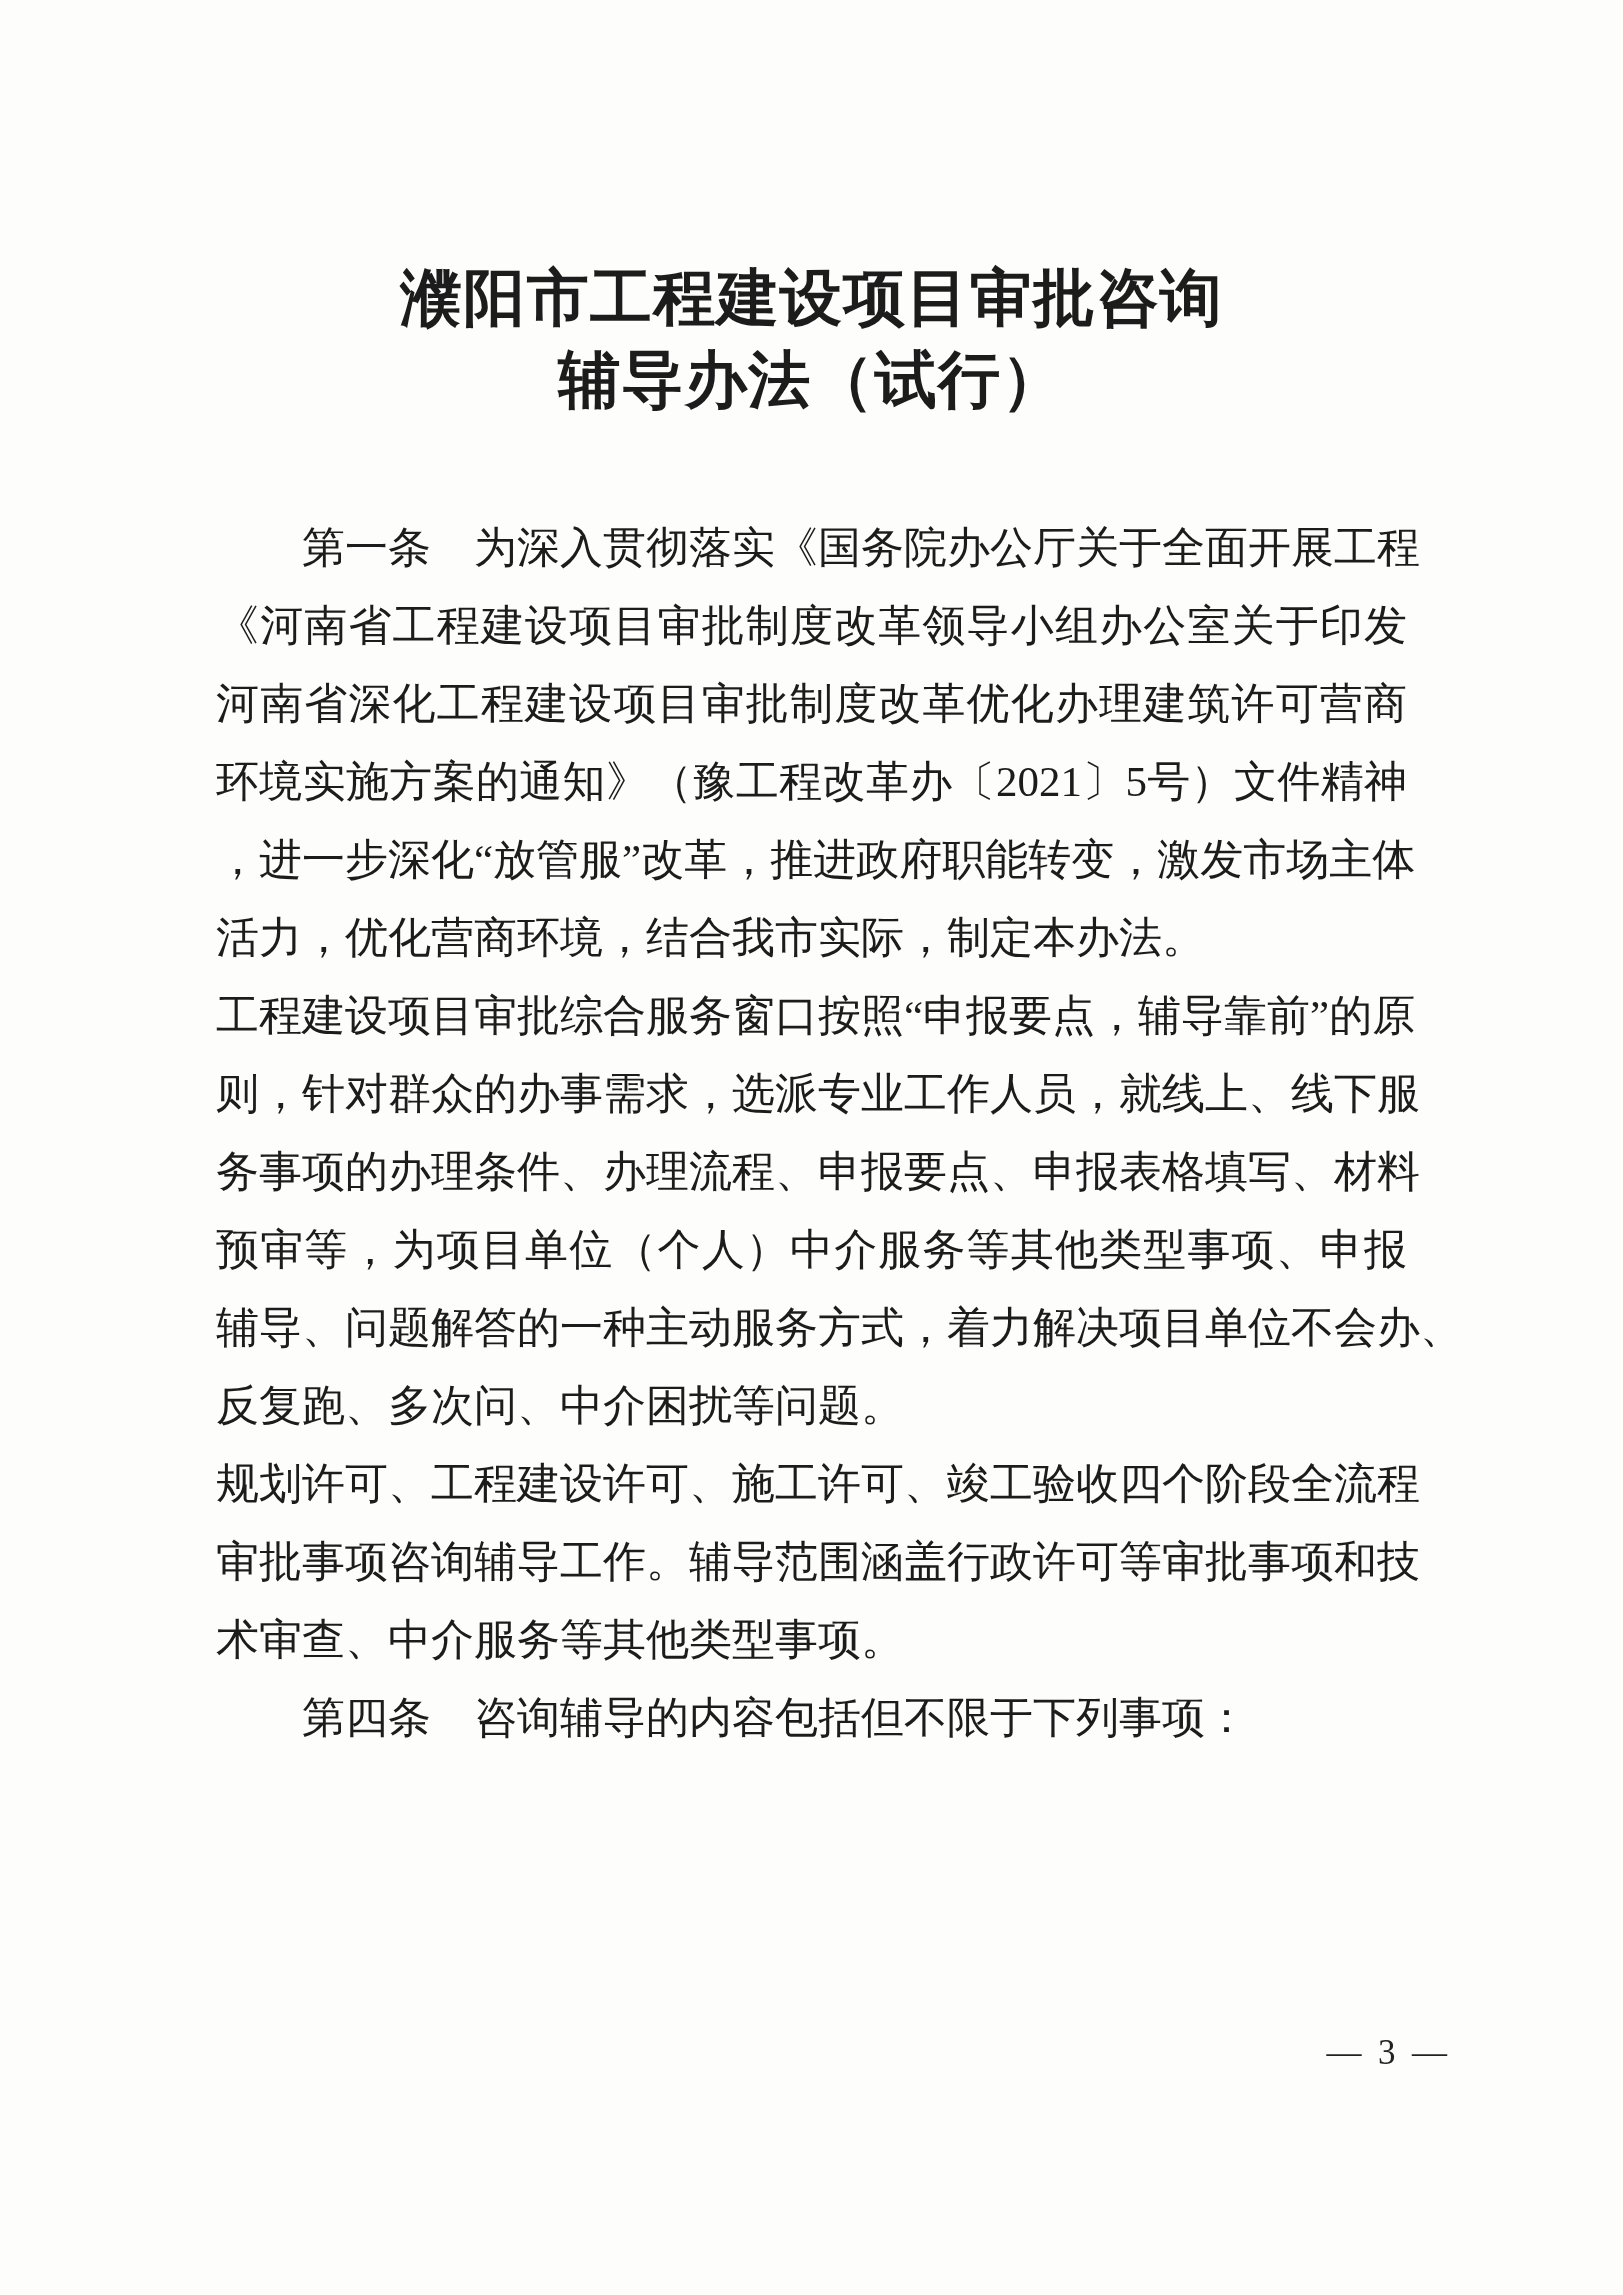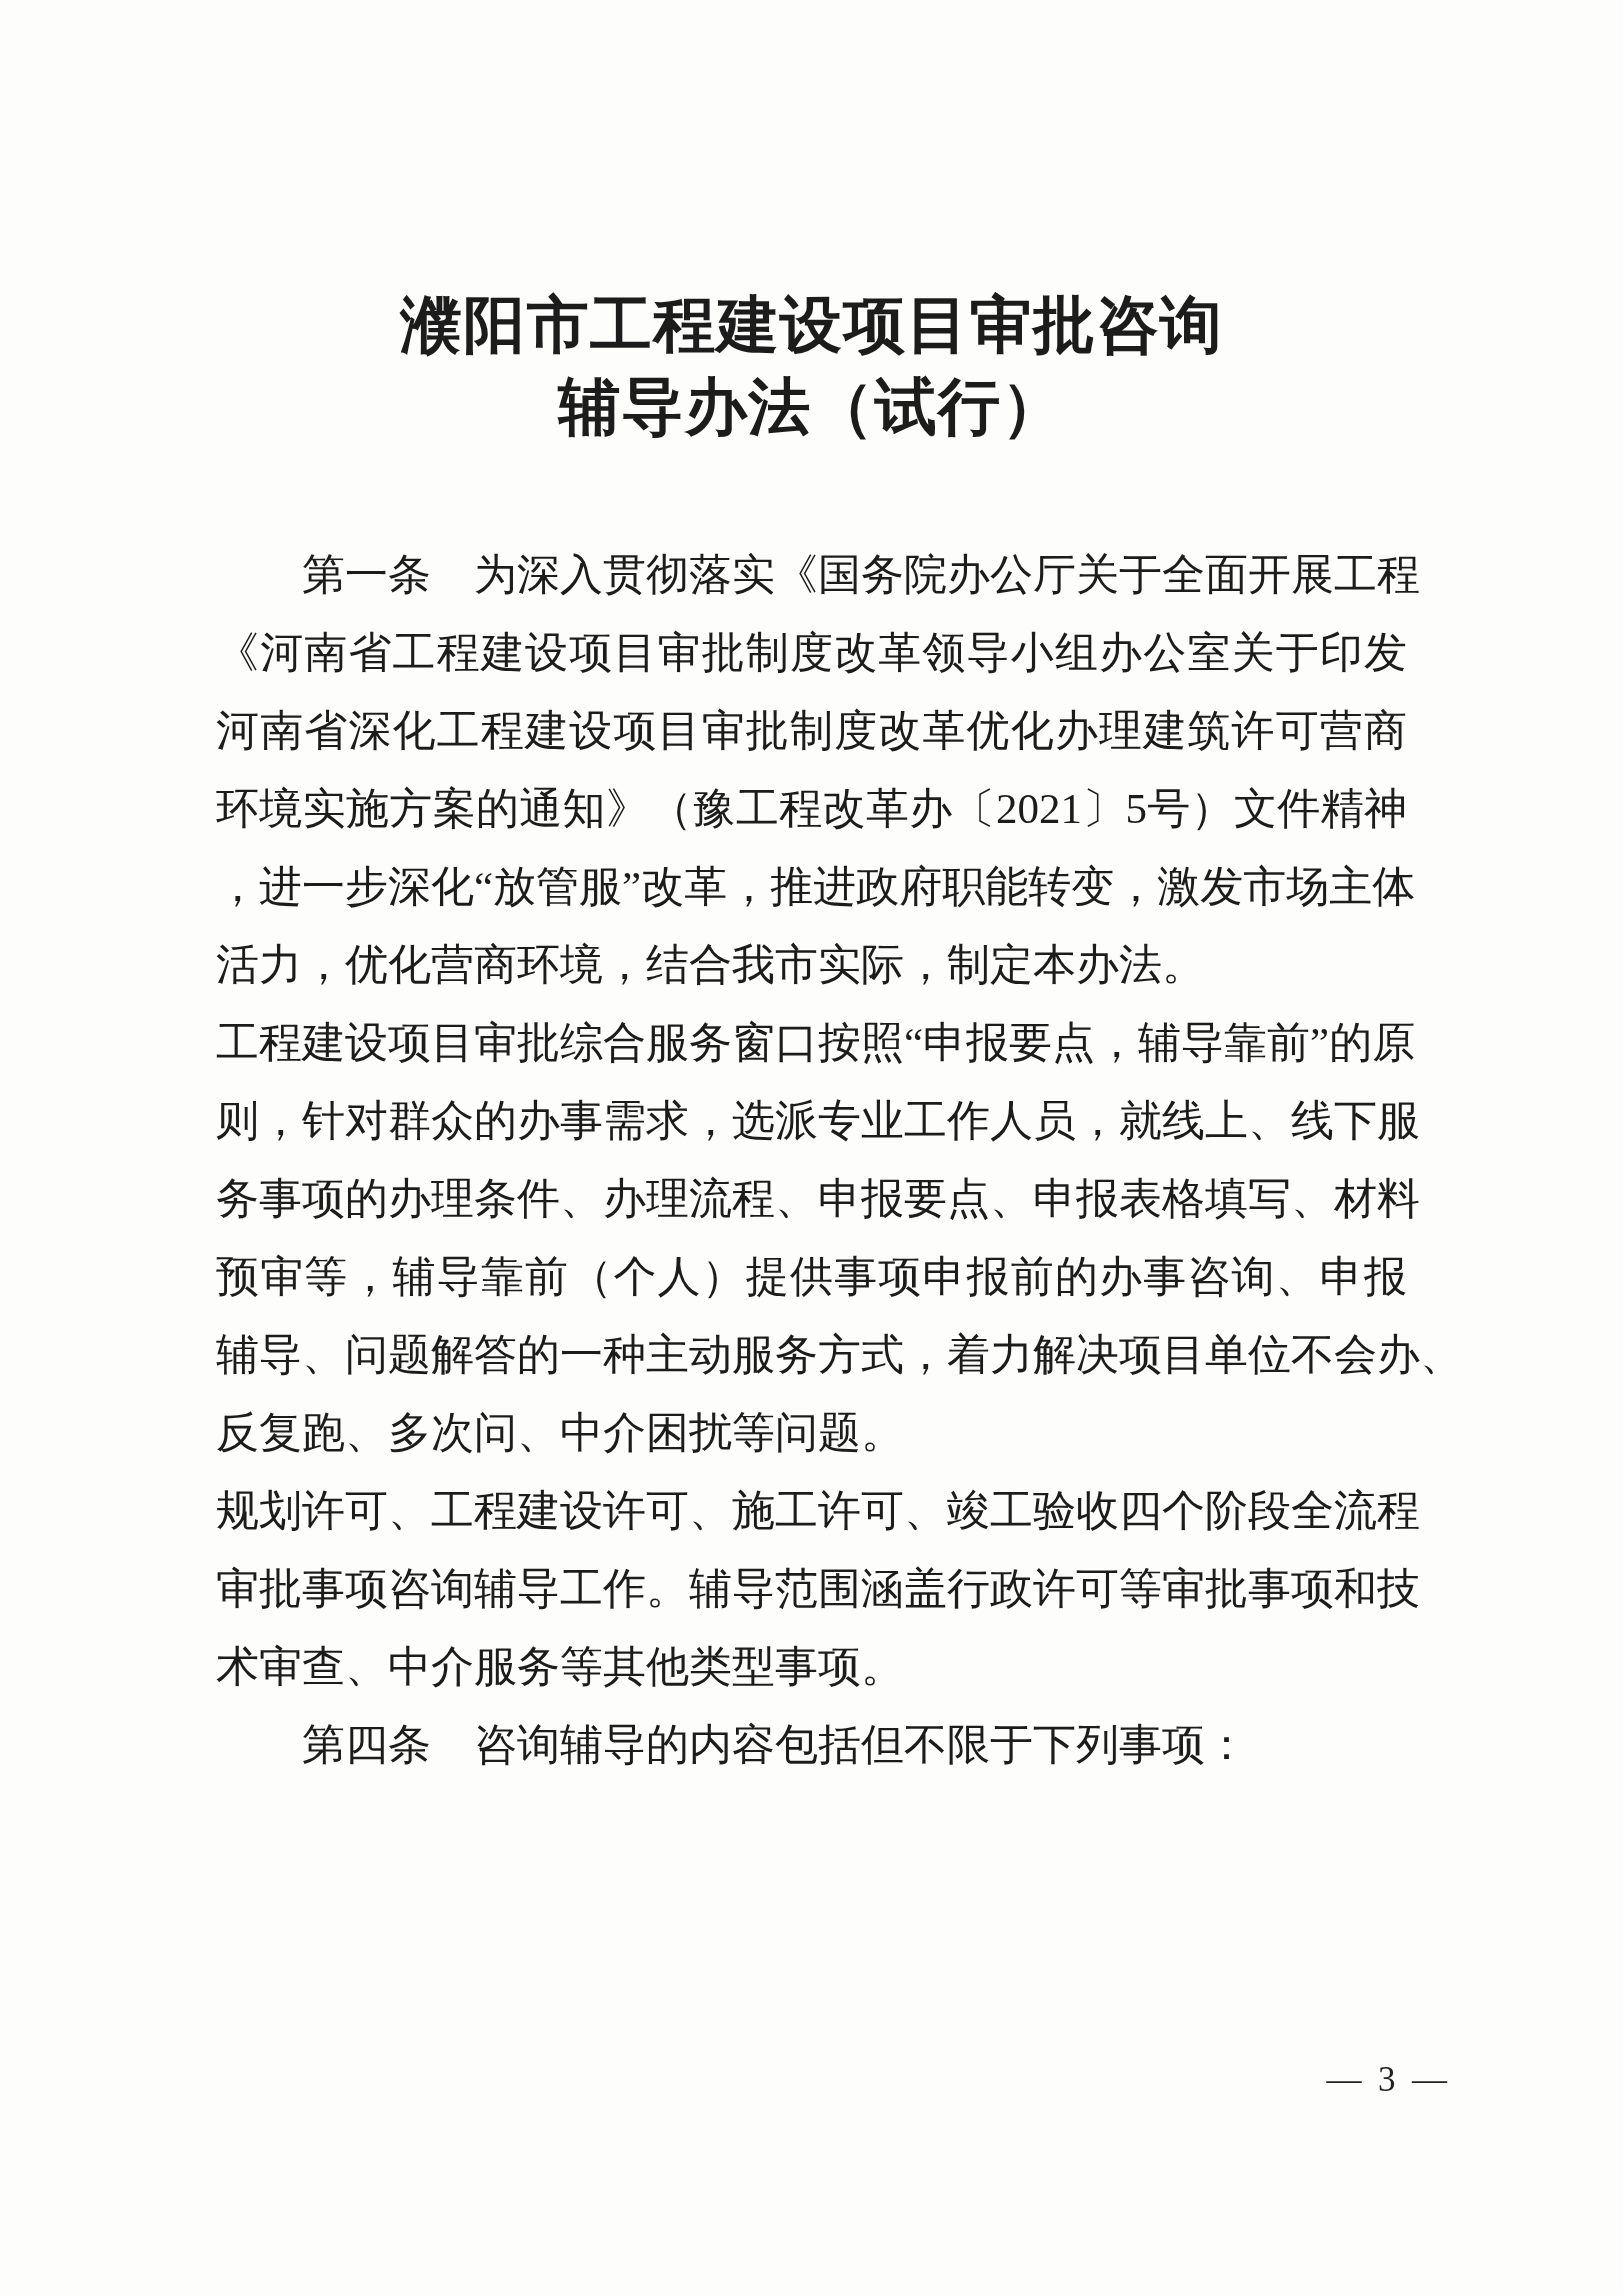--- a/index.html
+++ b/index.html
@@ -11,21 +11,20 @@
     height: 2295px;
     background: #fdfdfc;
     position: relative;
     font-family: "Liberation Serif", serif;
     color: #1c1c1c;
     overflow: hidden;
   }
   .page {
     position: absolute;
     inset: 0;
-    margin-top: 27px;
   }
   .title-block {
     position: absolute;
     left: 0;
     top: 257px;
     width: 1623px;
     text-align: center;
     font-weight: 700;
     font-size: 62px;
     line-height: 82px;
@@ -77,21 +76,21 @@
   <div class="content" id="paragraphs">
       <div class="line justify indent"><span class="head">第一条</span>　为深入贯彻落实《国务院办公厅关于全面开展工程</div>
       <div class="line justify">《河南省工程建设项目审批制度改革领导小组办公室关于印发</div>
       <div class="line justify">河南省深化工程建设项目审批制度改革优化办理建筑许可营商</div>
       <div class="line justify">环境实施方案的通知》（豫工程改革办〔2021〕5号）文件精神</div>
       <div class="line justify">，进一步深化“放管服”改革，推进政府职能转变，激发市场主体</div>
       <div class="line">活力，优化营商环境，结合我市实际，制定本办法。</div>
       <div class="line justify">工程建设项目审批综合服务窗口按照“申报要点，辅导靠前”的原</div>
       <div class="line justify">则，针对群众的办事需求，选派专业工作人员，就线上、线下服</div>
       <div class="line justify">务事项的办理条件、办理流程、申报要点、申报表格填写、材料</div>
-      <div class="line justify">预审等，辅导靠前（个人）提供事项申报前的办事咨询、申报</div>
+      <div class="line justify">预审等，为项目单位（个人）中介服务等其他类型事项、申报</div>
       <div class="line justify">辅导、问题解答的一种主动服务方式，着力解决项目单位不会办、</div>
       <div class="line">反复跑、多次问、中介困扰等问题。</div>
       <div class="line justify">规划许可、工程建设许可、施工许可、竣工验收四个阶段全流程</div>
       <div class="line justify">审批事项咨询辅导工作。辅导范围涵盖行政许可等审批事项和技</div>
       <div class="line">术审查、中介服务等其他类型事项。</div>
       <div class="line indent"><span class="head">第四条</span>　咨询辅导的内容包括但不限于下列事项：</div>
     </div>
 
   <div class="page-number">— 3 —</div>
 

